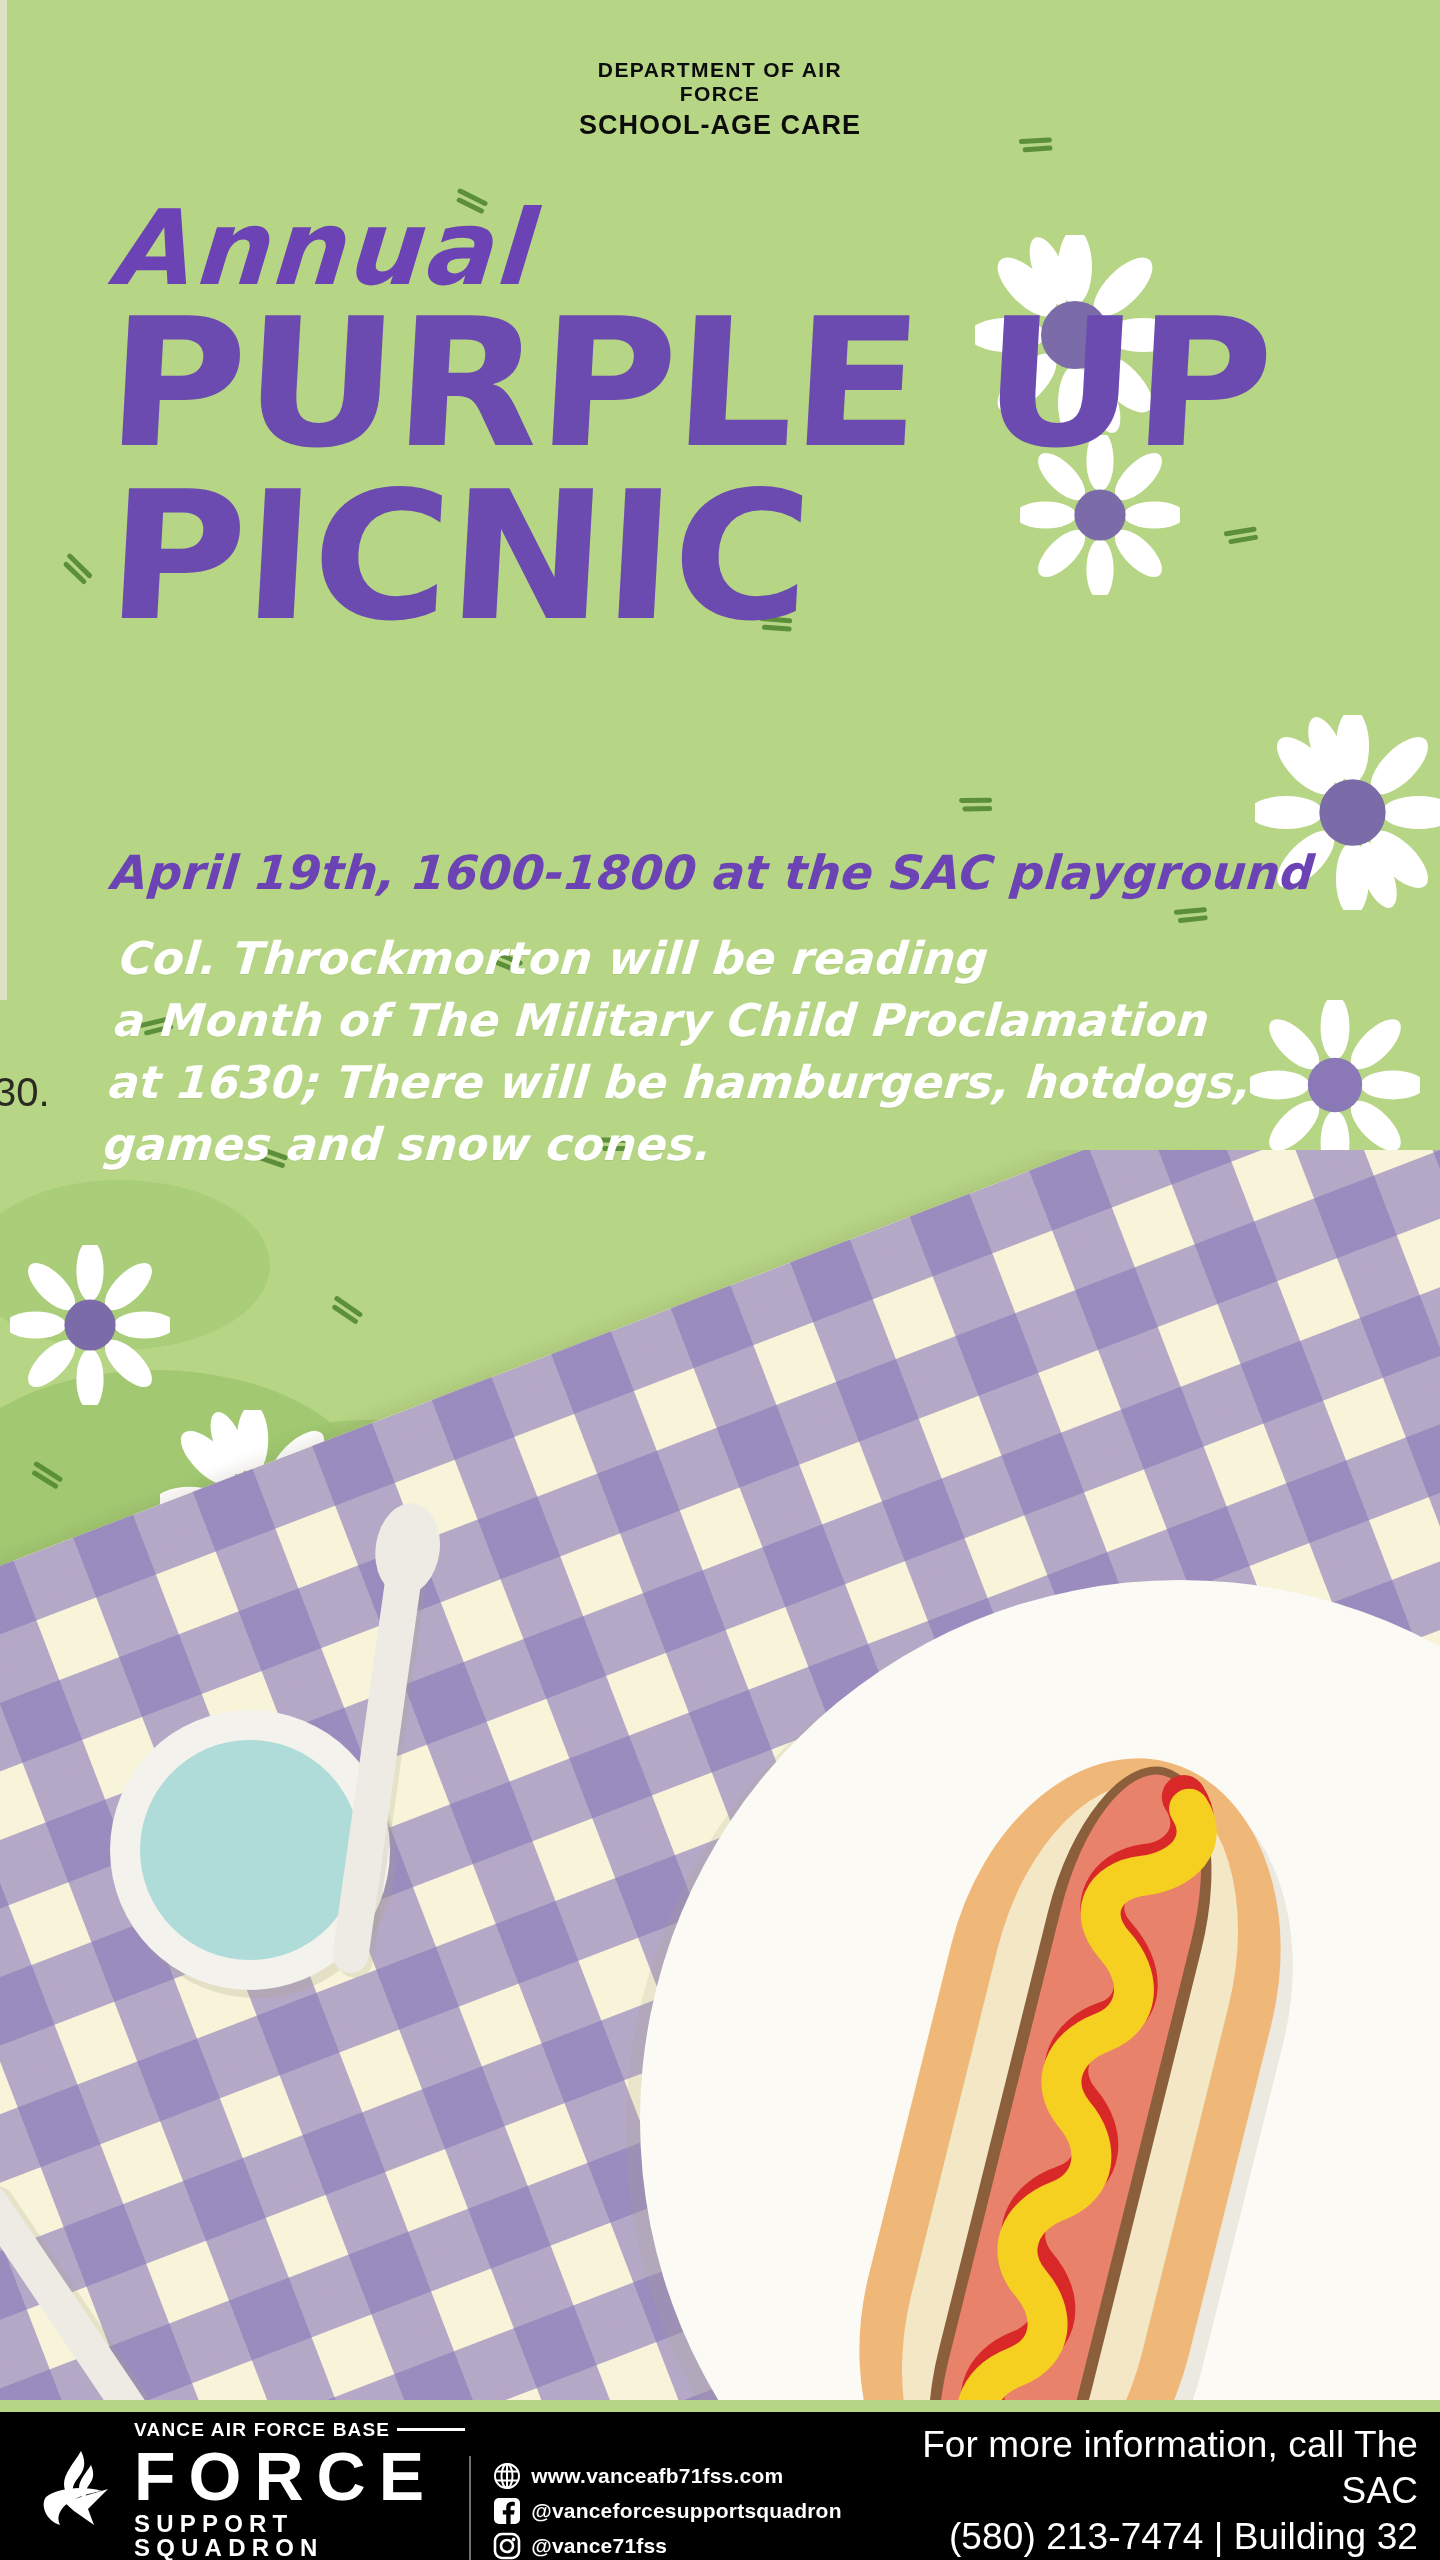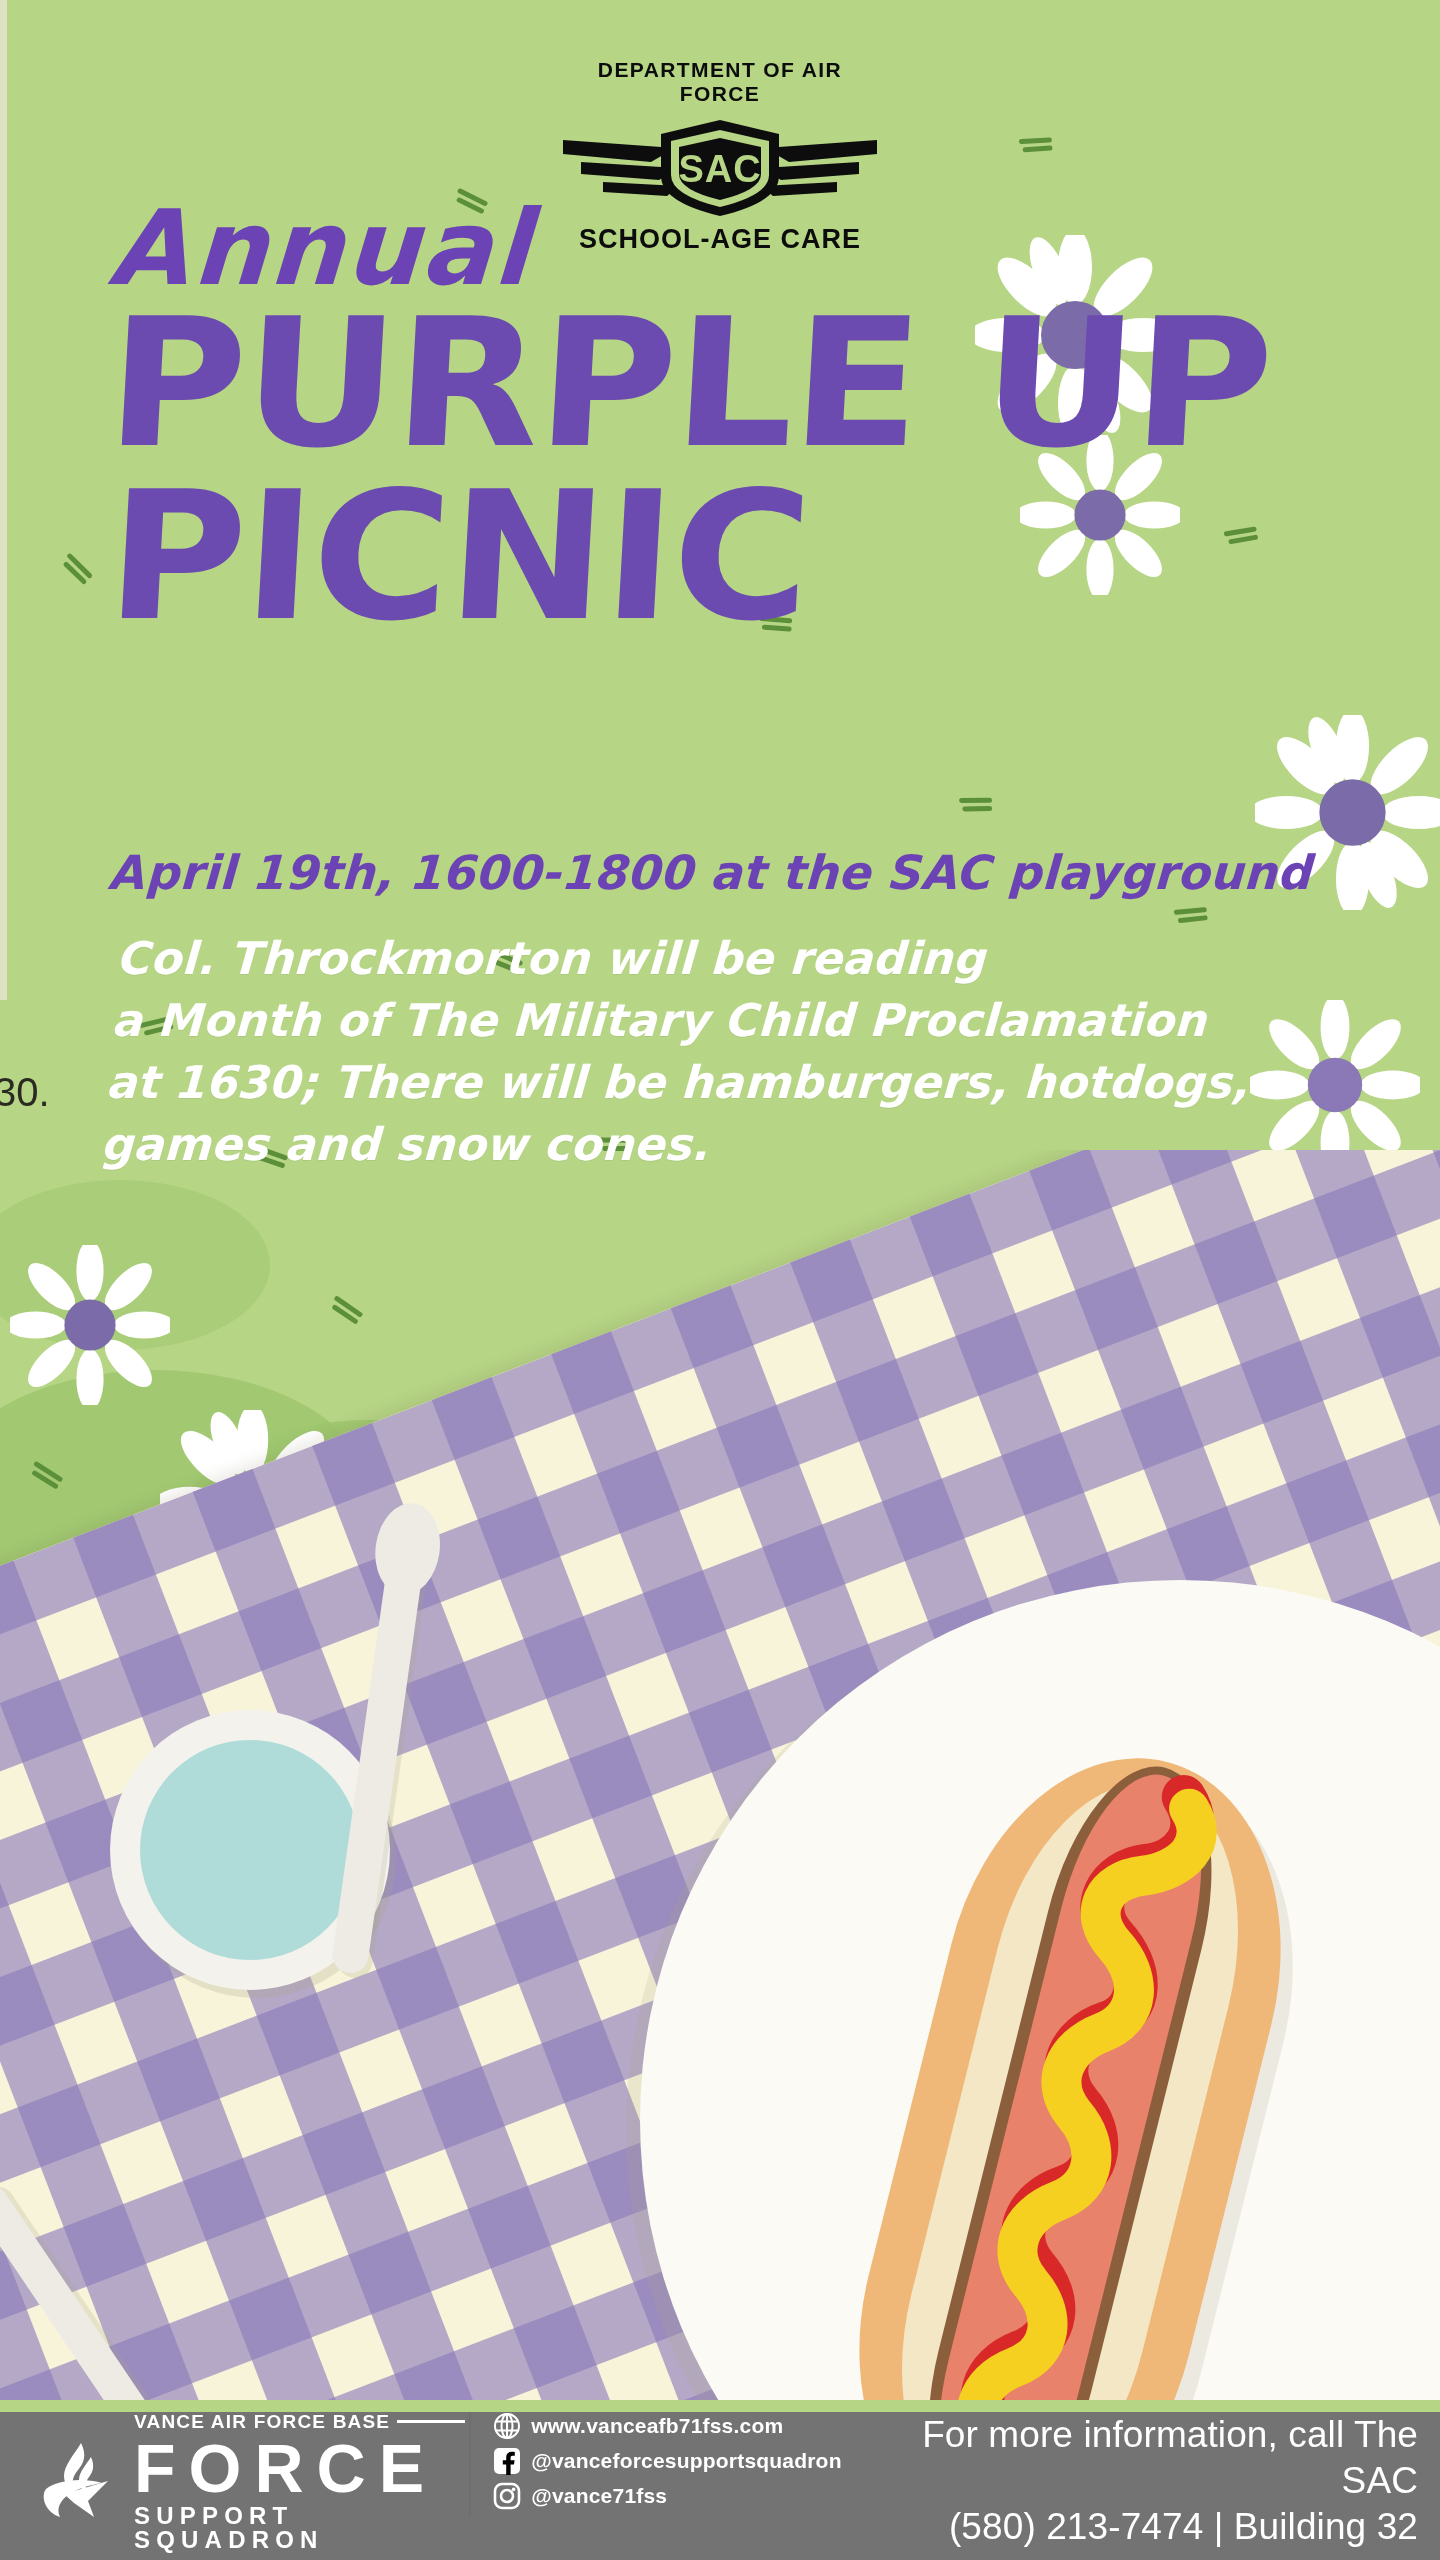--- a/index.html
+++ b/index.html
@@ -154,22 +154,22 @@
     position:absolute;left:12px;top:8px;right:12px;bottom:8px;
     border-radius:70px/160px;background:#E8826A;
   }
   .ketchup svg,.mustard svg{position:absolute;left:0;top:0;overflow:visible;}
   .ketchup{position:absolute;left:86px;top:10px;width:158px;height:780px;}
   .mustard{position:absolute;left:80px;top:10px;width:170px;height:780px;}
 
   
   .footer{
     position:absolute;left:0;bottom:0;width:1440px;height:148px;
-    background:#737373;z-index:9;
-    display:flex;align-items:flex-start;
+    background:#000000;z-index:9;
+    display:flex;align-items:flex-end;
   }
   .fss-logo{display:flex;align-items:center;padding-left:34px;width:470px;box-sizing:border-box;}
   .fss-flame{width:86px;height:86px;flex:0 0 86px;margin-right:14px;}
   .fss-flame svg{display:block;}
   .fss-text{color:#fff;line-height:1;}
   .fss-top{display:flex;align-items:center;font-size:19px;font-weight:700;letter-spacing:1.2px;}
   .fss-rule{height:3px;background:#fff;flex:1;margin-left:7px;min-width:44px;}
   .fss-force{font-size:68px;font-weight:800;letter-spacing:13px;margin:3px 0 2px;}
   .fss-sqd{font-size:24px;font-weight:800;letter-spacing:6.2px;}
   .divider{width:2px;height:104px;background:#6E6E6E;margin:0 22px 0 4px;}
@@ -421,36 +421,20 @@
         <ellipse cx="74" cy="74" rx="8.5" ry="19" transform="rotate(-45 74 74)"></ellipse>
         <ellipse cx="37" cy="18" rx="7.5" ry="18" transform="rotate(-22 37 18)"></ellipse>
         <ellipse cx="63" cy="82" rx="7.5" ry="18" transform="rotate(-22 63 82)"></ellipse>
       </g>
       <circle cx="50" cy="50" r="17" fill="#6F5F9E"></circle>
     </svg>
   </div>
 
   <div class="sac-logo">
     <div class="sac-dept">DEPARTMENT OF AIR FORCE</div>
-    <div class="sac-mark">
-      <svg width="330" height="112" viewBox="0 0 330 112">
-        <g fill="#0D0D0D">
-          <path d="M8 30 L120 38 L96 52 L8 44 Z"></path>
-          <path d="M26 52 L122 58 L104 70 L26 64 Z"></path>
-          <path d="M48 72 L124 76 L112 86 L48 82 Z"></path>
-          <path d="M322 30 L210 38 L234 52 L322 44 Z"></path>
-          <path d="M304 52 L208 58 L226 70 L304 64 Z"></path>
-          <path d="M282 72 L206 76 L218 86 L282 82 Z"></path>
-        </g>
-        <path d="M165 10 L224 24 L224 66 Q224 92 165 106 Q106 92 106 66 L106 24 Z" fill="#0D0D0D"></path>
-        <path d="M165 20 L214 31 L214 65 Q214 85 165 97 Q116 85 116 65 L116 31 Z" fill="#B6D585"></path>
-        <path d="M165 28 L206 37 L206 64 Q206 80 165 90 Q124 80 124 64 L124 37 Z" fill="#0D0D0D"></path>
-        <text x="165" y="72" font-family="Liberation Sans, sans-serif" font-size="38" font-weight="800" fill="#B6D585" text-anchor="middle" letter-spacing="1">SAC</text>
-      </svg>
-    </div>
     <div class="sac-sub">SCHOOL-AGE CARE</div>
   </div>
 
   <div class="headline">
     <div class="annual">Annual</div>
     <div class="bigline">PURPLE UP</div>
     <div class="bigline two">PICNIC</div>
   </div>
 
   <div class="detail-wrap">

